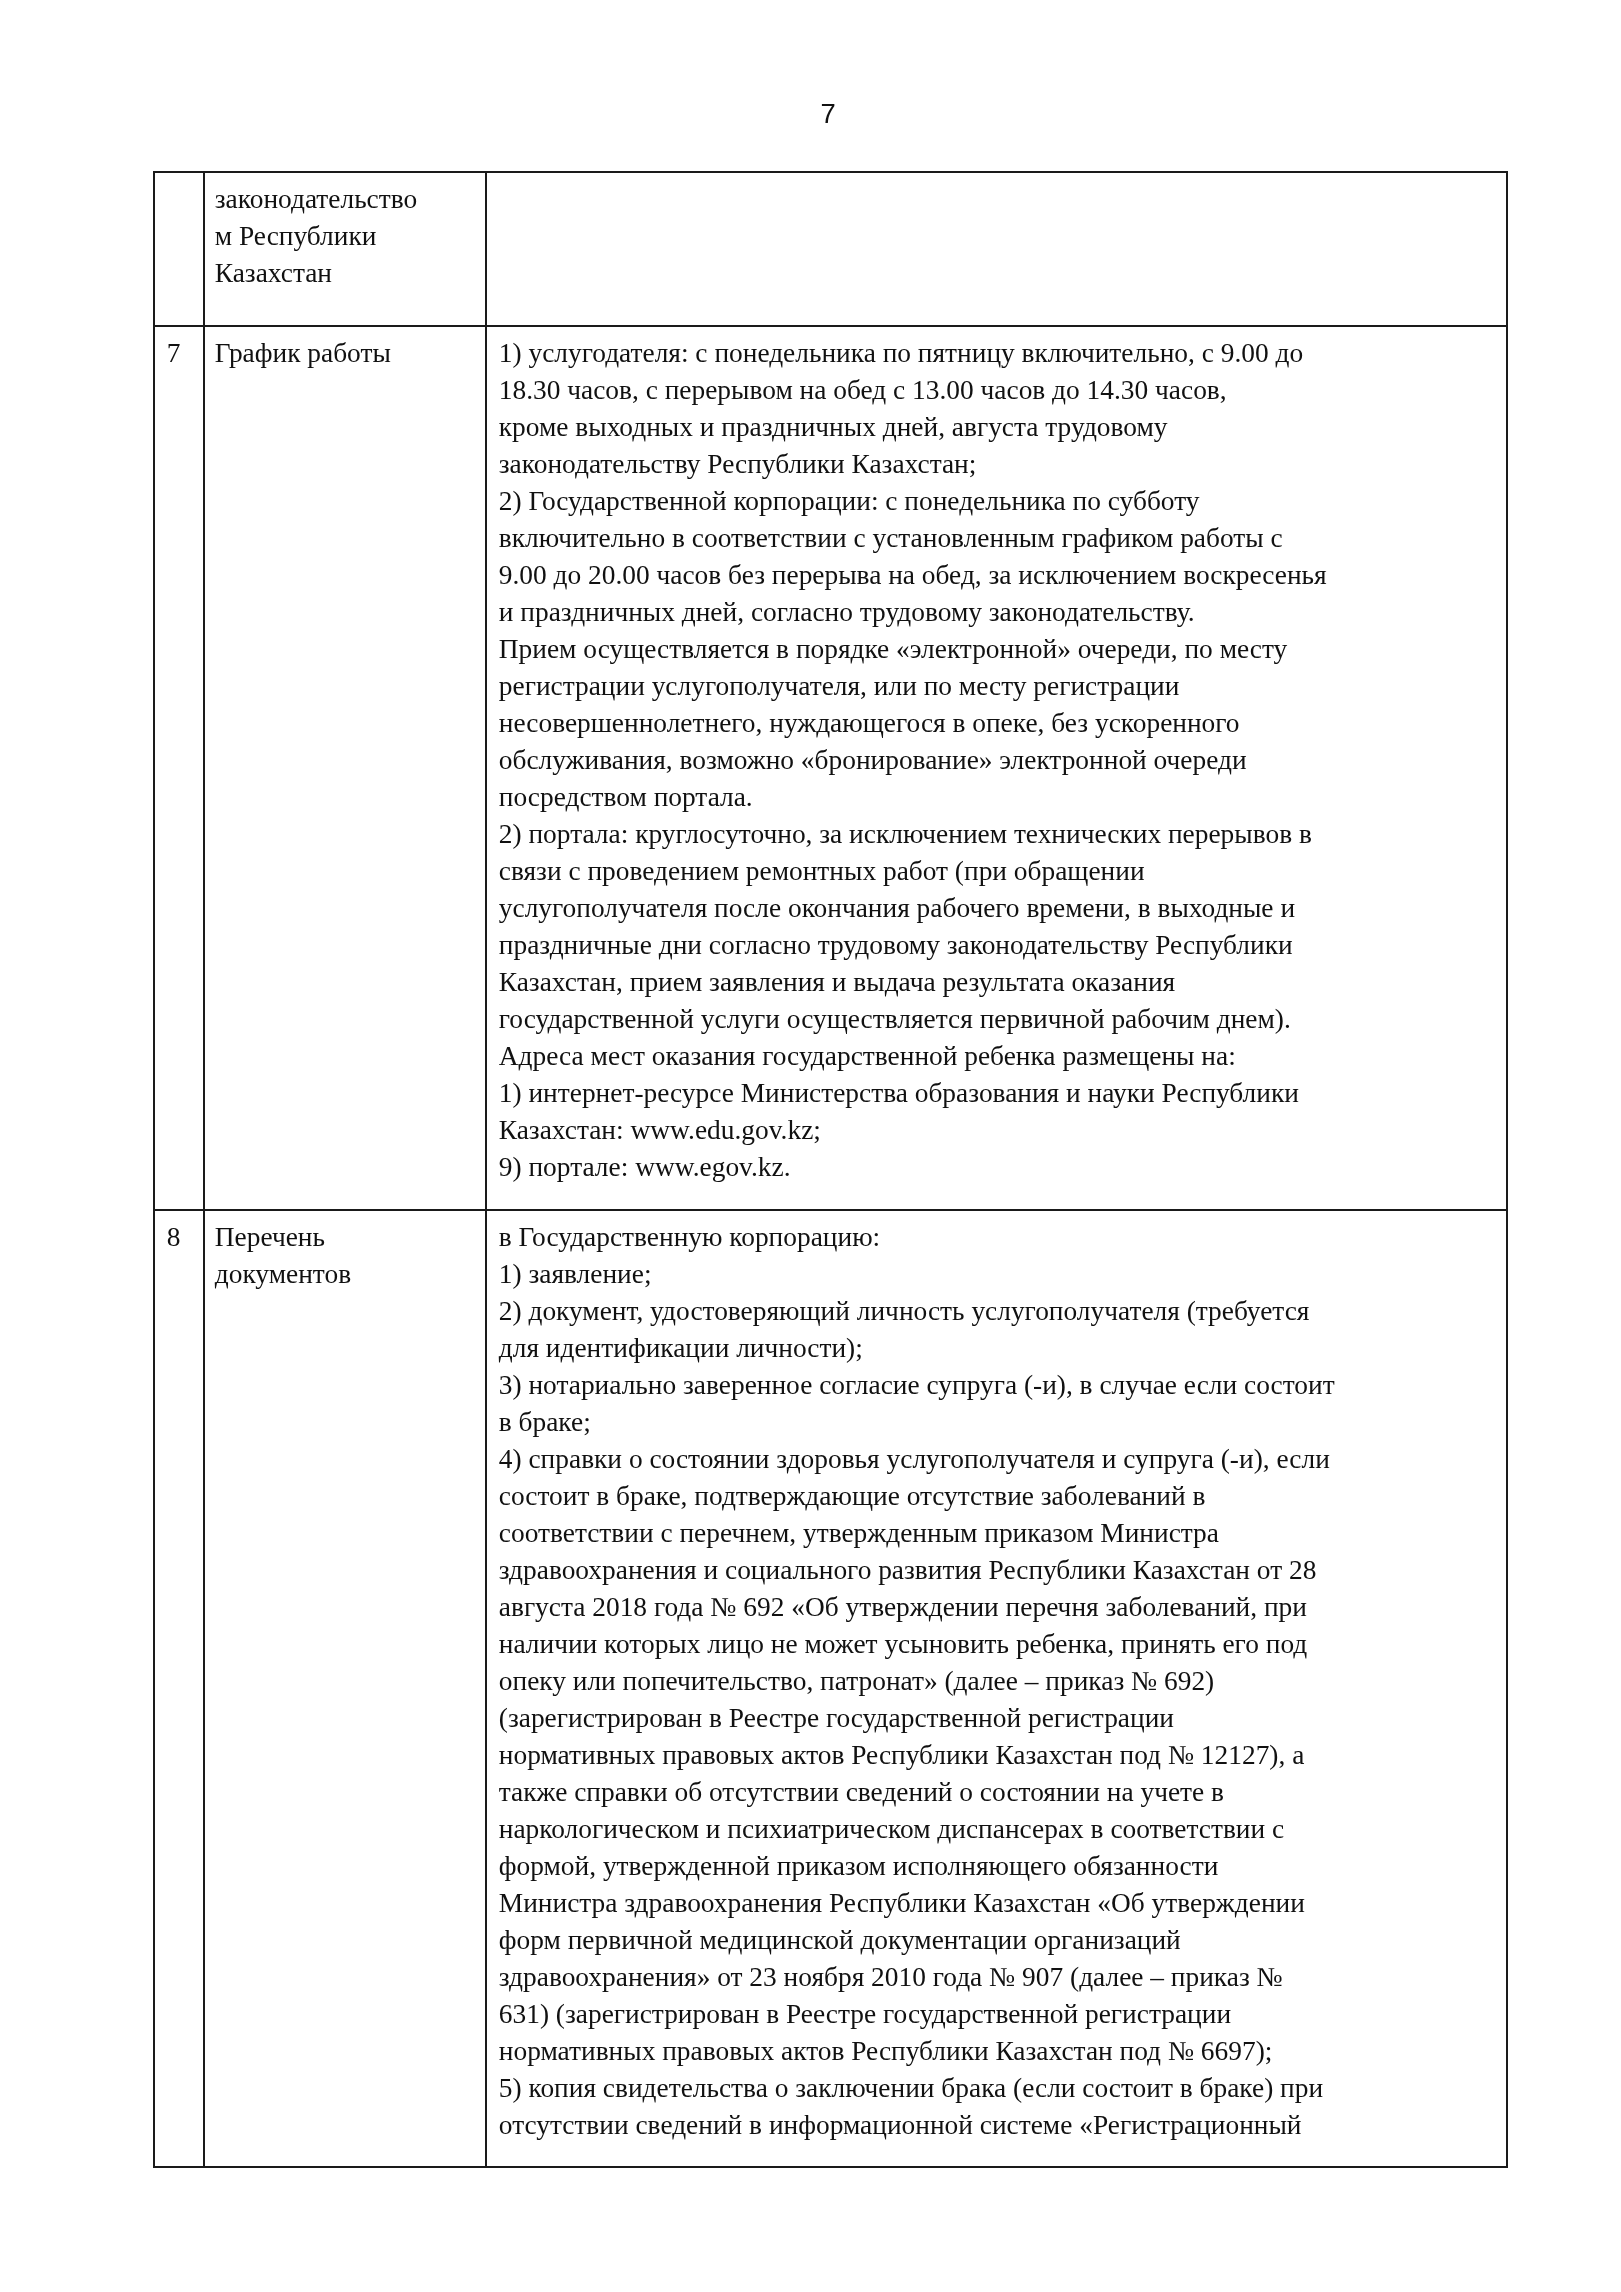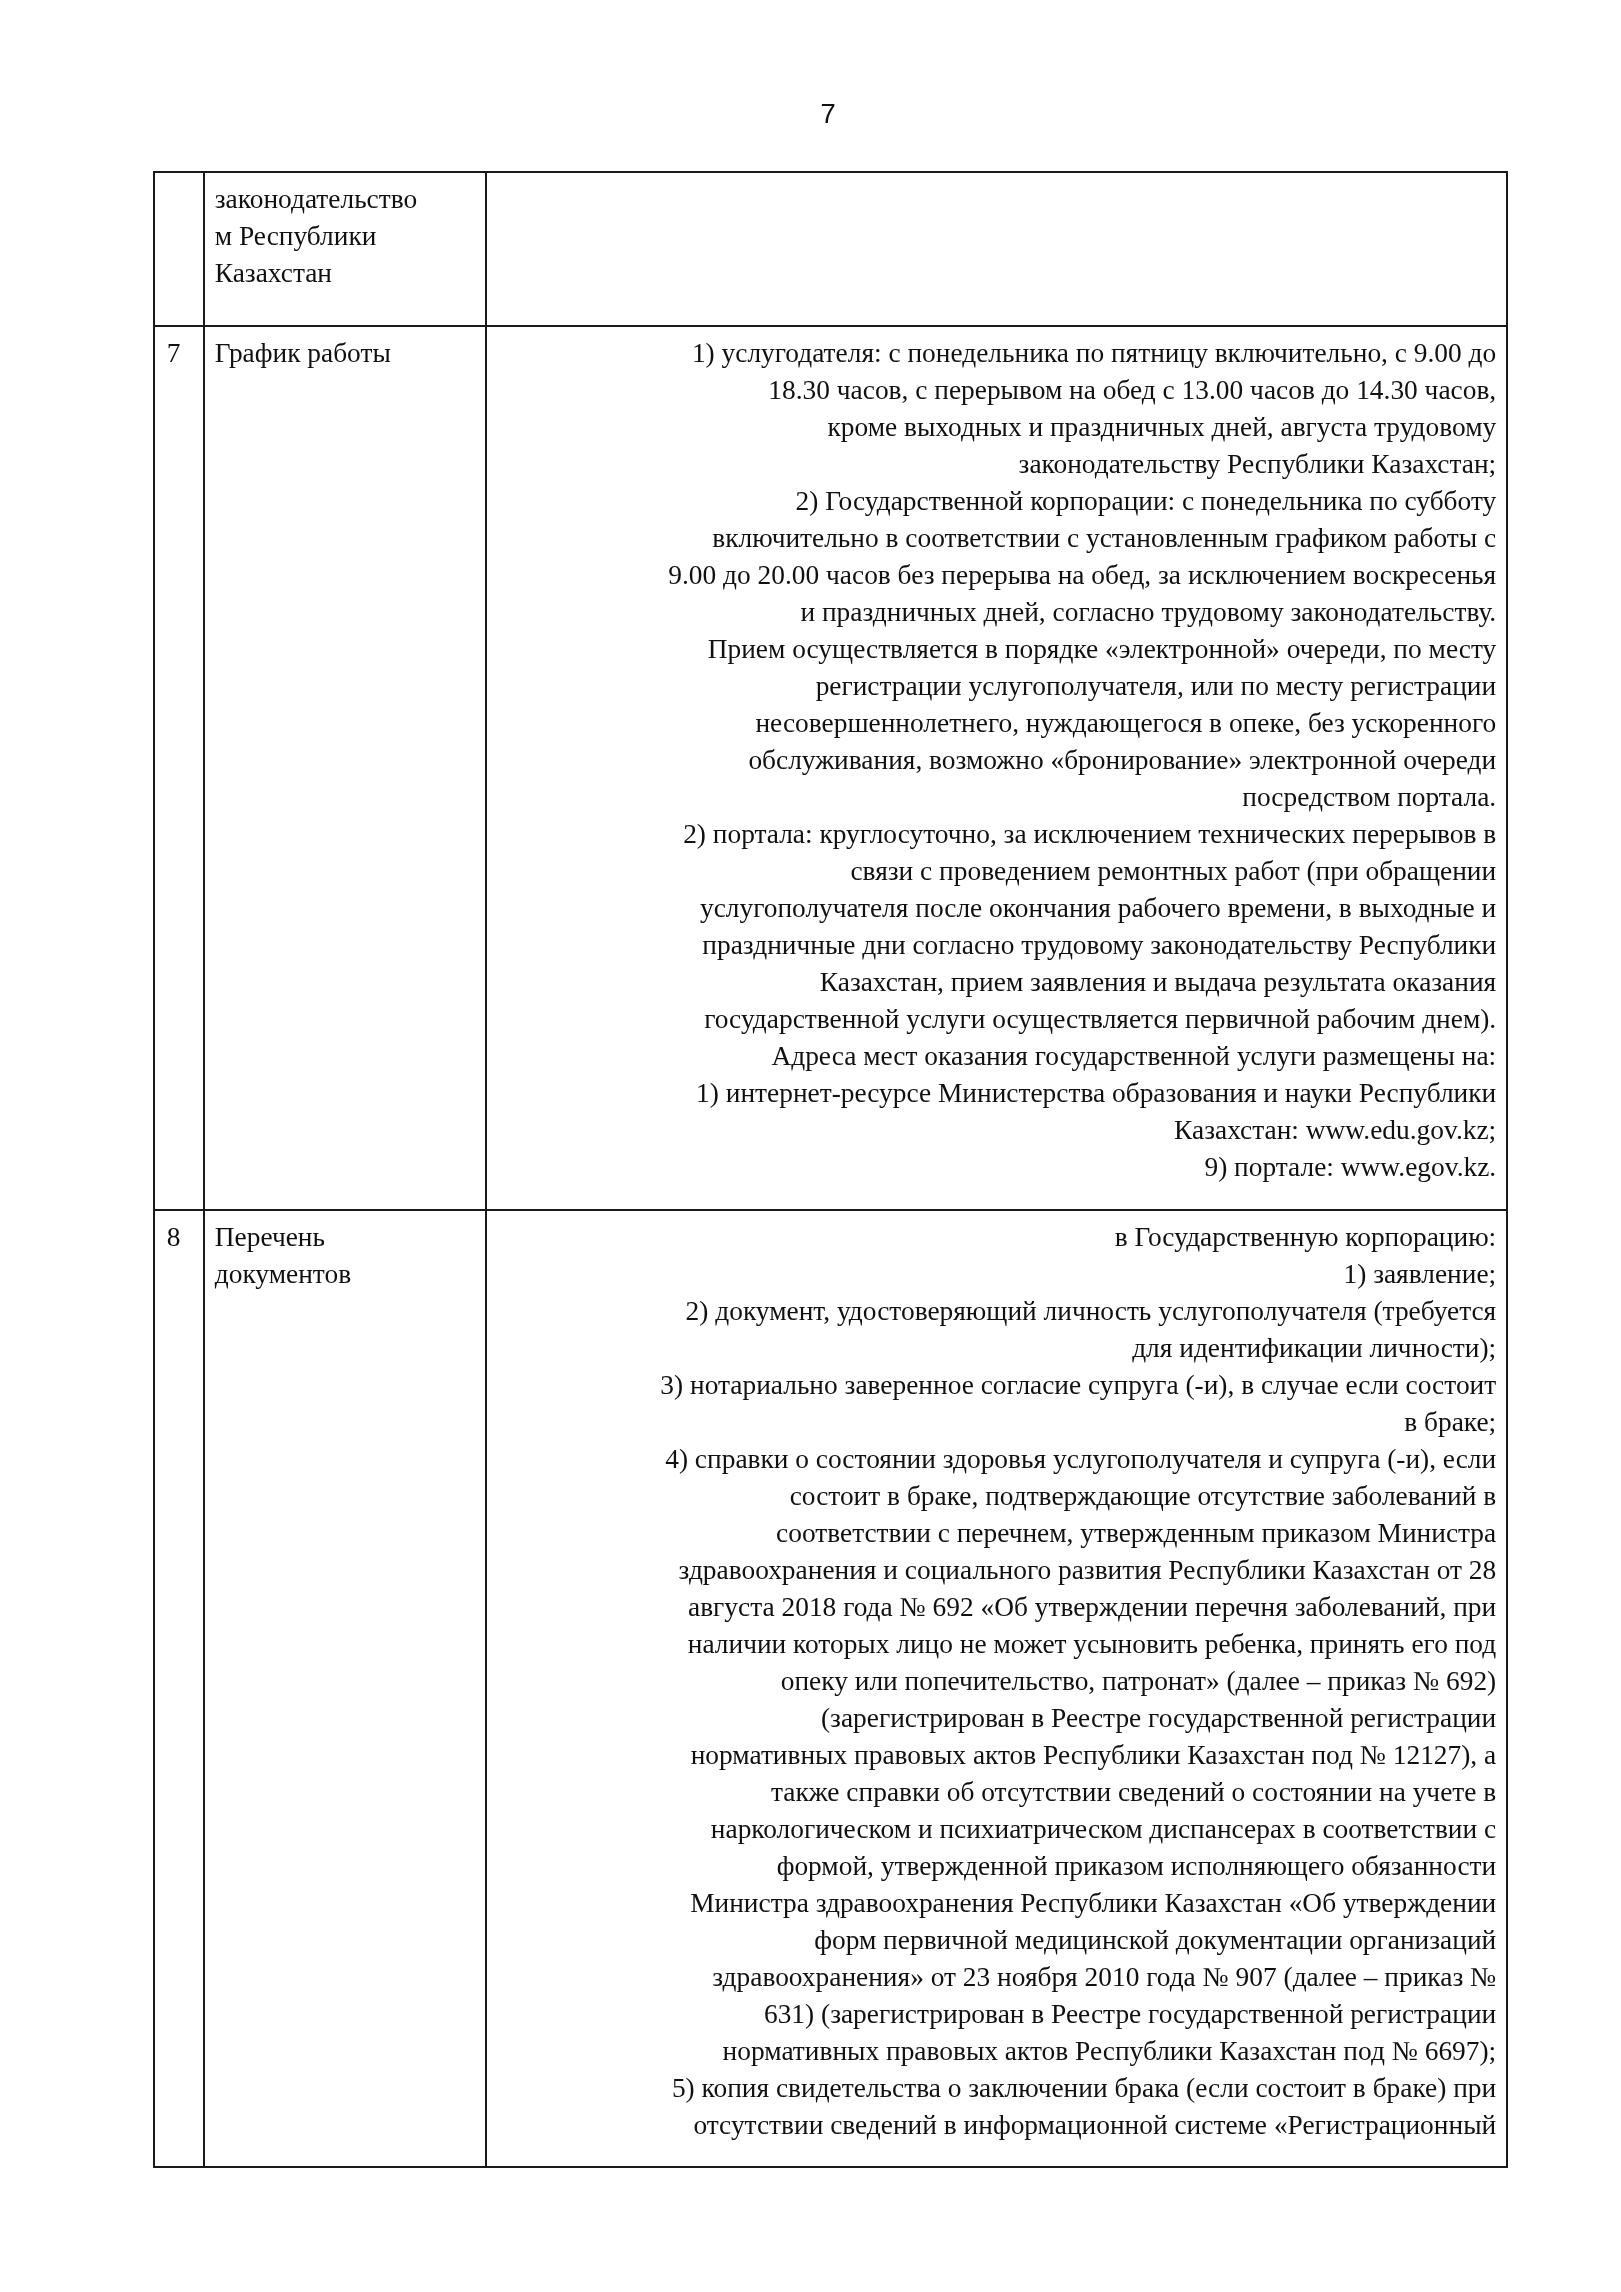--- a/index.html
+++ b/index.html
@@ -9,21 +9,21 @@
          font-family: "Liberation Sans", "DejaVu Sans", sans-serif; font-size: 27.4px; color: #111; }
   table.doc { position: absolute; top: 171px; left: 153px; width: 1354px;
          border-collapse: collapse; table-layout: fixed; }
   table.doc td { border: 2px solid #1a1a1a; vertical-align: top; padding: 0;
          font-size: 27.4px; line-height: 37px; }
   col.c-num { width: 50px; }
   col.c-name { width: 282px; }
   col.c-desc { width: 1021px; }
   td.num { padding: 7.8px 0 0 11.8px !important; }
   td.name { padding: 7.8px 7.8px 0 9.8px !important; }
-  td.desc { padding: 7.8px 9.8px 3.9px 11.8px !important; text-align: right; }
+  td.desc { padding: 7.8px 9.8px 3.9px 11.8px !important; }
   tr.r-cont { height: 154px; }
   tr.r-7 { height: 884px; }
   tr.r-8 { height: 957px; }
   .line { display: block; white-space: nowrap; }
 </style>
 </head>
 <body>
 
 <div class="page-number">7</div>
 
@@ -61,21 +61,21 @@
           <span class="line">регистрации услугополучателя, или по месту регистрации</span>
           <span class="line">несовершеннолетнего, нуждающегося в опеке, без ускоренного</span>
           <span class="line">обслуживания, возможно «бронирование» электронной очереди</span>
           <span class="line">посредством портала.</span>
           <span class="line">2) портала: круглосуточно, за исключением технических перерывов в</span>
           <span class="line">связи с проведением ремонтных работ (при обращении</span>
           <span class="line">услугополучателя после окончания рабочего времени, в выходные и</span>
           <span class="line">праздничные дни согласно трудовому законодательству Республики</span>
           <span class="line">Казахстан, прием заявления и выдача результата оказания</span>
           <span class="line">государственной услуги осуществляется первичной рабочим днем).</span>
-          <span class="line">Адреса мест оказания государственной услуги размещены на:</span>
+          <span class="line">Адреса мест оказания государственной ребенка размещены на:</span>
           <span class="line">1) интернет-ресурсе Министерства образования и науки Республики</span>
           <span class="line">Казахстан: www.edu.gov.kz;</span>
           <span class="line">9) портале: www.egov.kz.</span>
         </td>
     </tr>
     <tr class="r-8">
       <td class="num">8</td>
       <td class="name">
           <span class="line">Перечень</span>
           <span class="line">документов</span>

